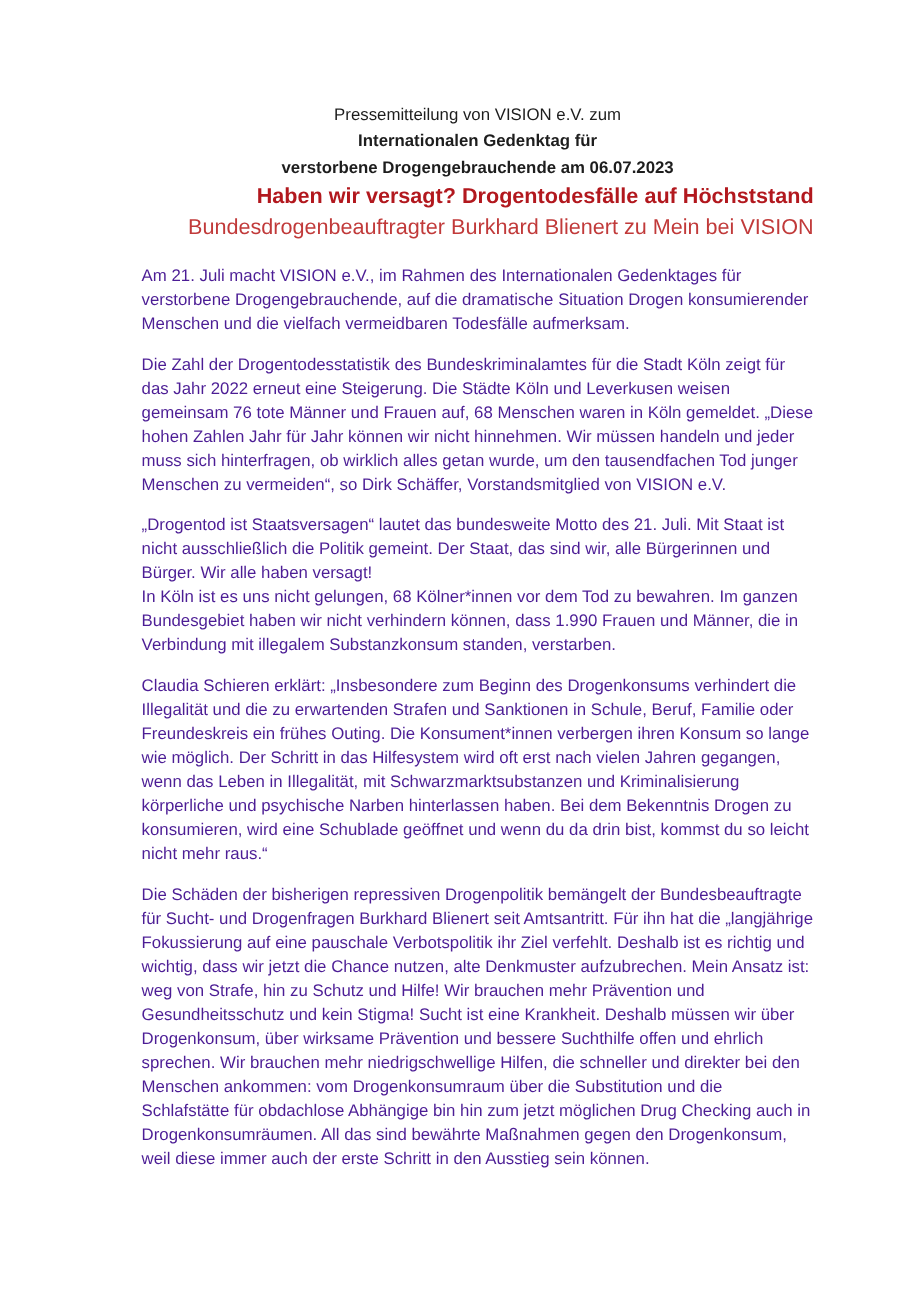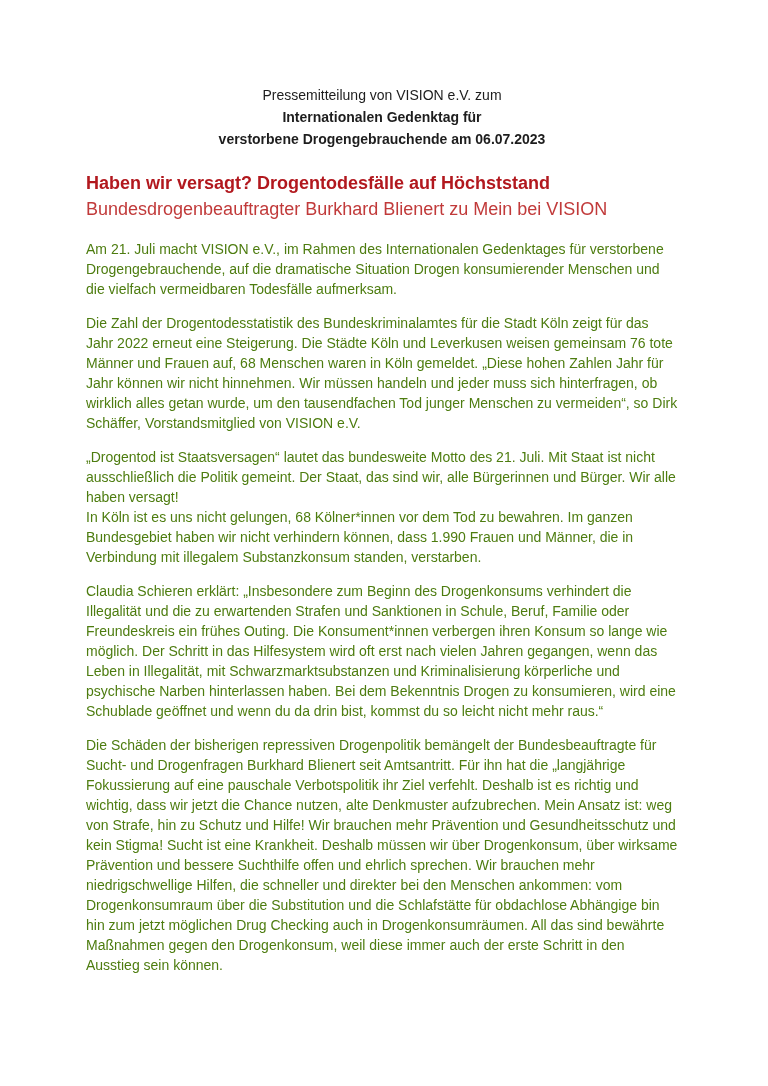--- a/index.html
+++ b/index.html
@@ -6,35 +6,34 @@
     margin: 0;
     padding: 0;
     background: #ffffff;
   }
   .page {
     position: relative;
     width: 768px;
     height: 1086px;
     background: #ffffff;
     box-sizing: border-box;
-    padding: 84px 90px 0 86px;
+    padding: 84px 90px 0 118px;
     font-family: "Liberation Sans", "DejaVu Sans", sans-serif;
     overflow: hidden;
   }
   .doc-header {
     text-align: center;
     font-size: 14px;
     line-height: 22px;
     color: #1d1d1d;
   }
   .hdr-line { font-weight: normal; }
   .hdr-line.bold { font-weight: bold; }
   .headline {
-    text-align: left;
-    margin-top: 20px;
+    text-align: right;
   }
   .headline-title {
     font-size: 18px;
     line-height: 26px;
     font-weight: bold;
     margin: 0;
   }
   .headline-subtitle {
     font-size: 18px;
     line-height: 26px;
@@ -60,20 +59,20 @@
     <div class="hdr-line">Pressemitteilung von VISION e.V. zum</div>
     <div class="hdr-line bold">Internationalen Gedenktag für</div>
     <div class="hdr-line bold">verstorbene Drogengebrauchende am 06.07.2023</div>
   </header>
 
   <section class="headline">
     <h1 class="headline-title" style="color: rgb(178, 24, 30);">Haben wir versagt? Drogentodesfälle auf Höchststand</h1>
     <h2 class="headline-subtitle" style="color: rgb(193, 58, 58);">Bundesdrogenbeauftragter Burkhard Blienert zu Mein bei VISION</h2>
   </section>
 
-  <main class="doc-body" style="color: #4d7c0f;">
+  <main class="doc-body" style="color: #4c1d95;">
       <p class="para"><span>Am 21. Juli macht VISION e.V., im Rahmen des Internationalen Gedenktages für verstorbene Drogengebrauchende, auf die dramatische Situation Drogen konsumierender Menschen und die vielfach vermeidbaren Todesfälle aufmerksam.</span></p>
       <p class="para"><span>Die Zahl der Drogentodesstatistik des Bundeskriminalamtes für die Stadt Köln zeigt für das Jahr 2022 erneut eine Steigerung. Die Städte Köln und Leverkusen weisen gemeinsam 76 tote Männer und Frauen auf, 68 Menschen waren in Köln gemeldet. „Diese hohen Zahlen Jahr für Jahr können wir nicht hinnehmen. Wir müssen handeln und jeder muss sich hinterfragen, ob wirklich alles getan wurde, um den tausendfachen Tod junger Menschen zu vermeiden“, so Dirk Schäffer, Vorstandsmitglied von VISION e.V.</span></p>
       <p class="para"><span>„Drogentod ist Staatsversagen“ lautet das bundesweite Motto des 21. Juli. Mit Staat ist nicht ausschließlich die Politik gemeint. Der Staat, das sind wir, alle Bürgerinnen und Bürger. Wir alle haben versagt!</span><br><span>In Köln ist es uns nicht gelungen, 68 Kölner*innen vor dem Tod zu bewahren. Im ganzen Bundesgebiet haben wir nicht verhindern können, dass 1.990 Frauen und Männer, die in Verbindung mit illegalem Substanzkonsum standen, verstarben.</span></p>
       <p class="para"><span>Claudia Schieren erklärt: „Insbesondere zum Beginn des Drogenkonsums verhindert die Illegalität und die zu erwartenden Strafen und Sanktionen in Schule, Beruf, Familie oder Freundeskreis ein frühes Outing. Die Konsument*innen verbergen ihren Konsum so lange wie möglich. Der Schritt in das Hilfesystem wird oft erst nach vielen Jahren gegangen, wenn das Leben in Illegalität, mit Schwarzmarktsubstanzen und Kriminalisierung körperliche und psychische Narben hinterlassen haben. Bei dem Bekenntnis Drogen zu konsumieren, wird eine Schublade geöffnet und wenn du da drin bist, kommst du so leicht nicht mehr raus.“</span></p>
       <p class="para"><span>Die Schäden der bisherigen repressiven Drogenpolitik bemängelt der Bundesbeauftragte für Sucht- und Drogenfragen Burkhard Blienert seit Amtsantritt. Für ihn hat die „langjährige Fokussierung auf eine pauschale Verbotspolitik ihr Ziel verfehlt. Deshalb ist es richtig und wichtig, dass wir jetzt die Chance nutzen, alte Denkmuster aufzubrechen. Mein Ansatz ist: weg von Strafe, hin zu Schutz und Hilfe! Wir brauchen mehr Prävention und Gesundheitsschutz und kein Stigma! Sucht ist eine Krankheit. Deshalb müssen wir über Drogenkonsum, über wirksame Prävention und bessere Suchthilfe offen und ehrlich sprechen. Wir brauchen mehr niedrigschwellige Hilfen, die schneller und direkter bei den Menschen ankommen: vom Drogenkonsumraum über die Substitution und die Schlafstätte für obdachlose Abhängige bin hin zum jetzt möglichen Drug Checking auch in Drogenkonsumräumen. All das sind bewährte Maßnahmen gegen den Drogenkonsum, weil diese immer auch der erste Schritt in den Ausstieg sein können.</span></p>
     </main>
 </div>
 
 </body></html>

